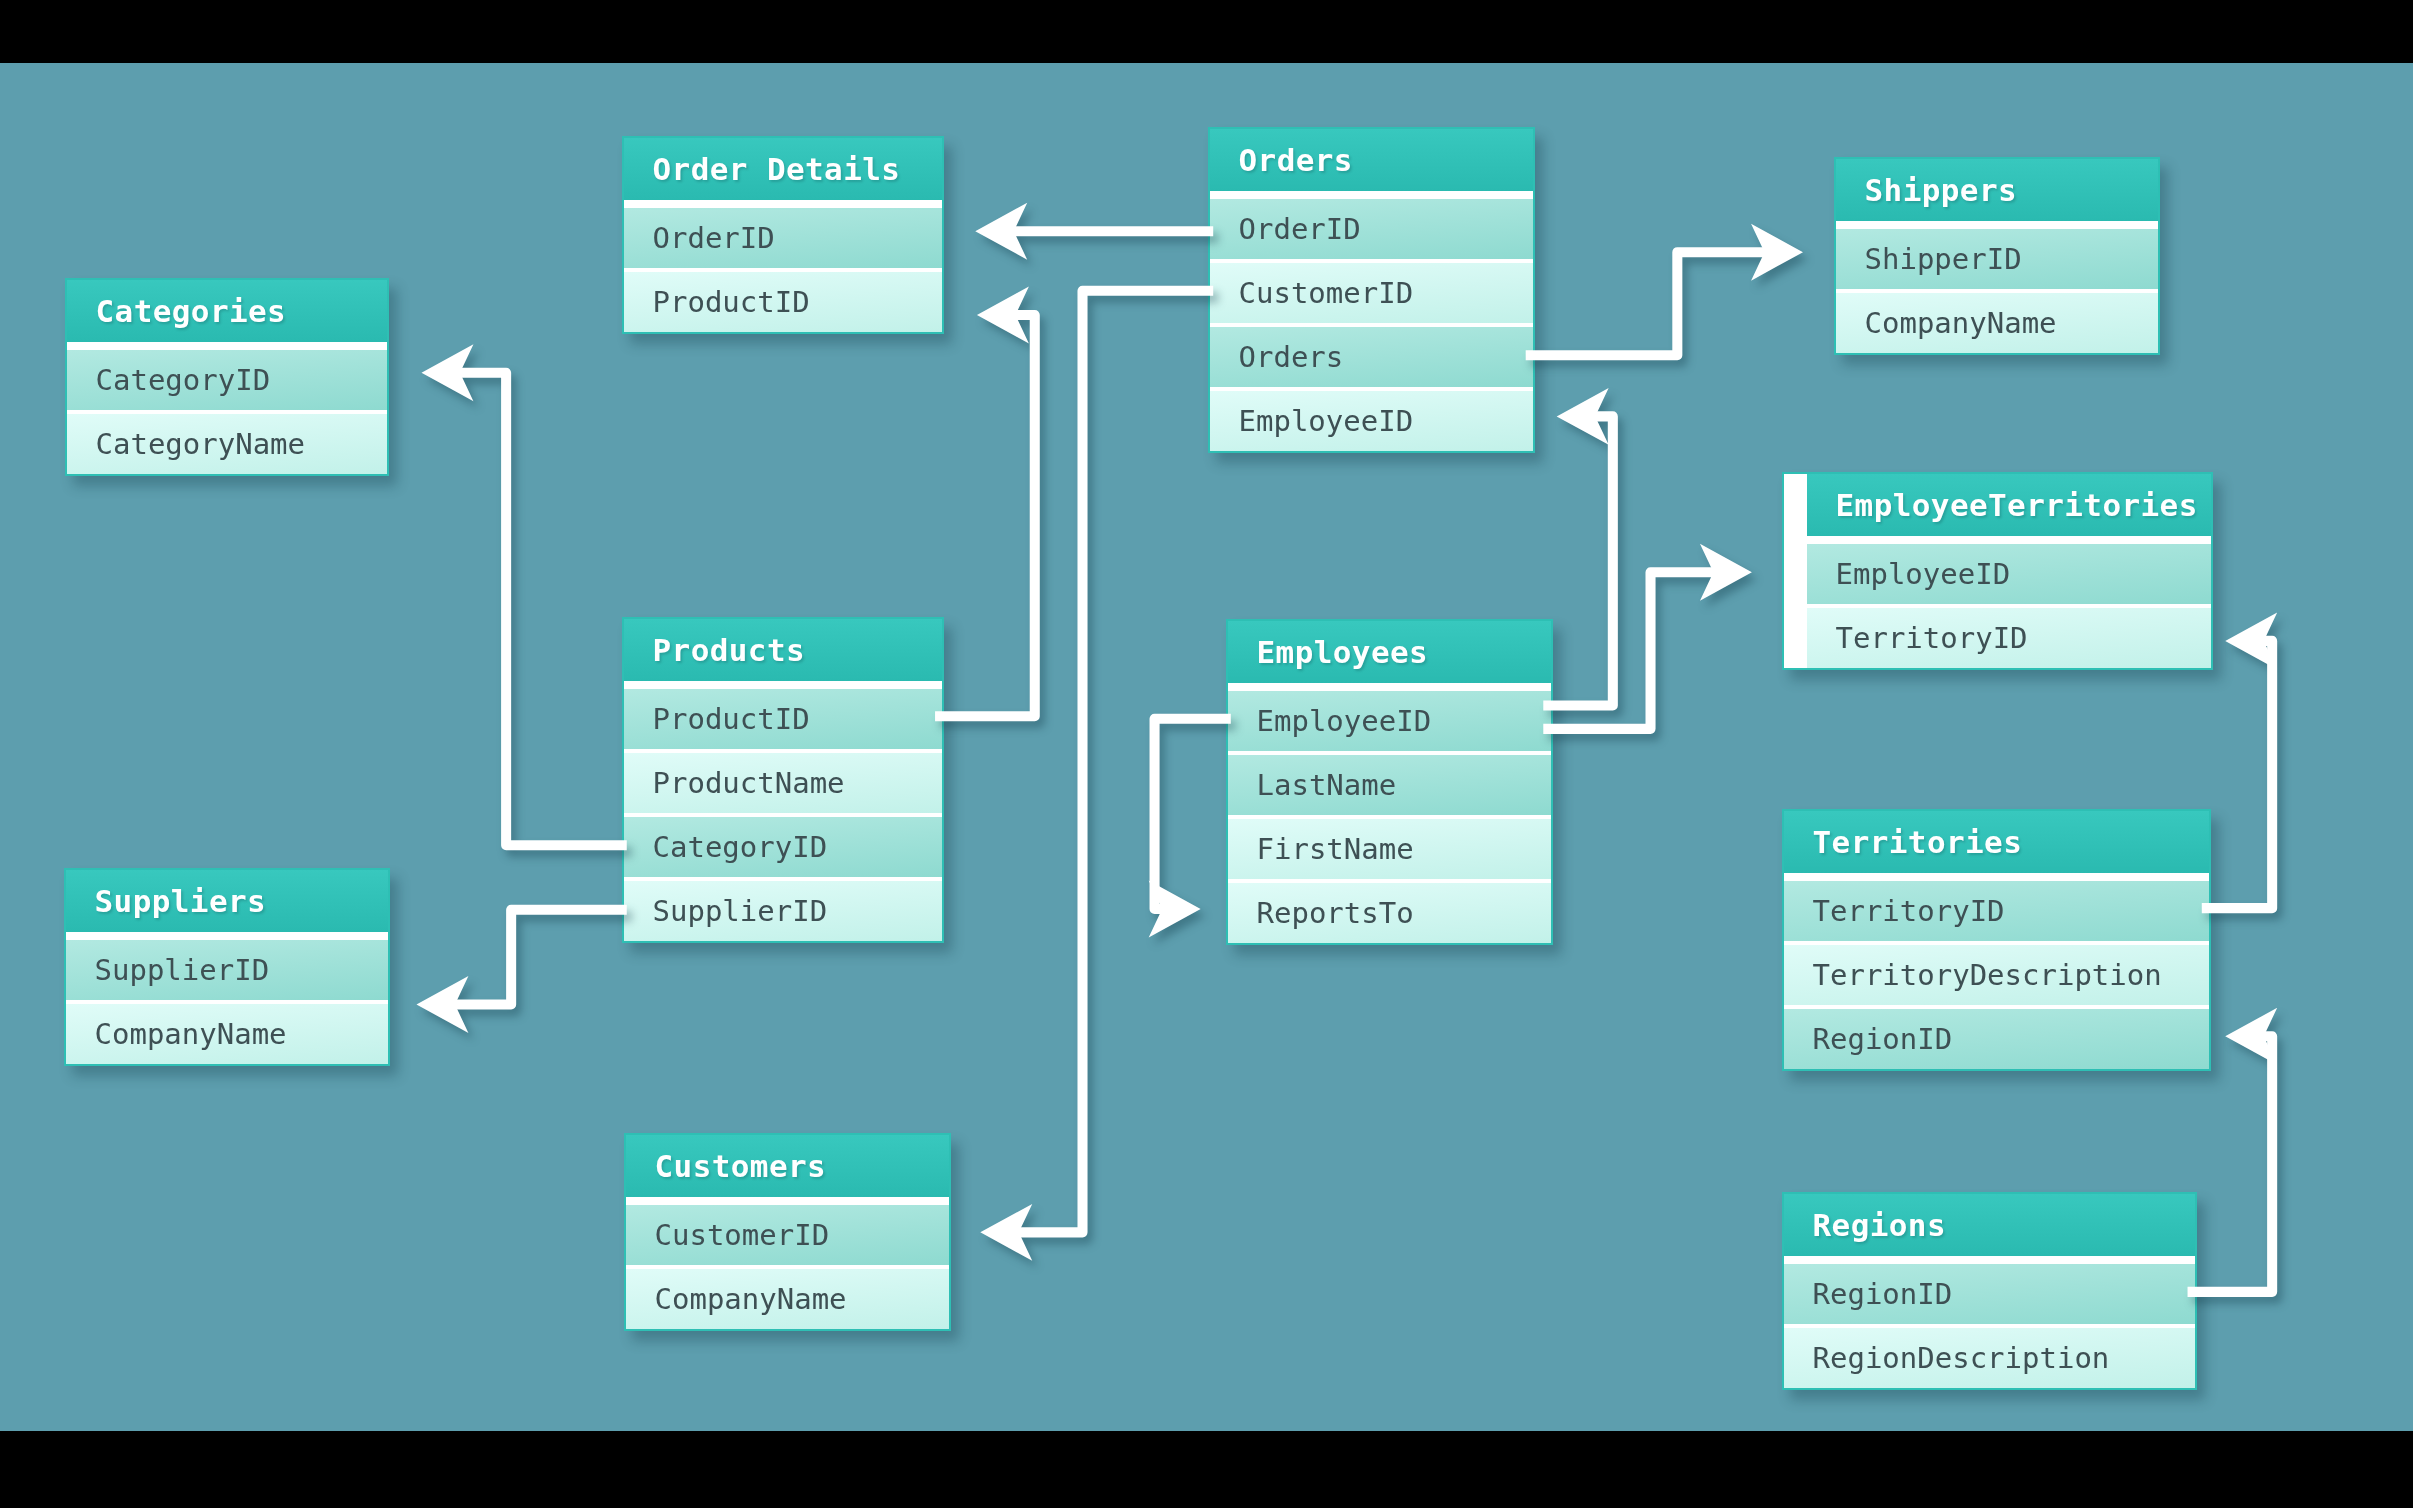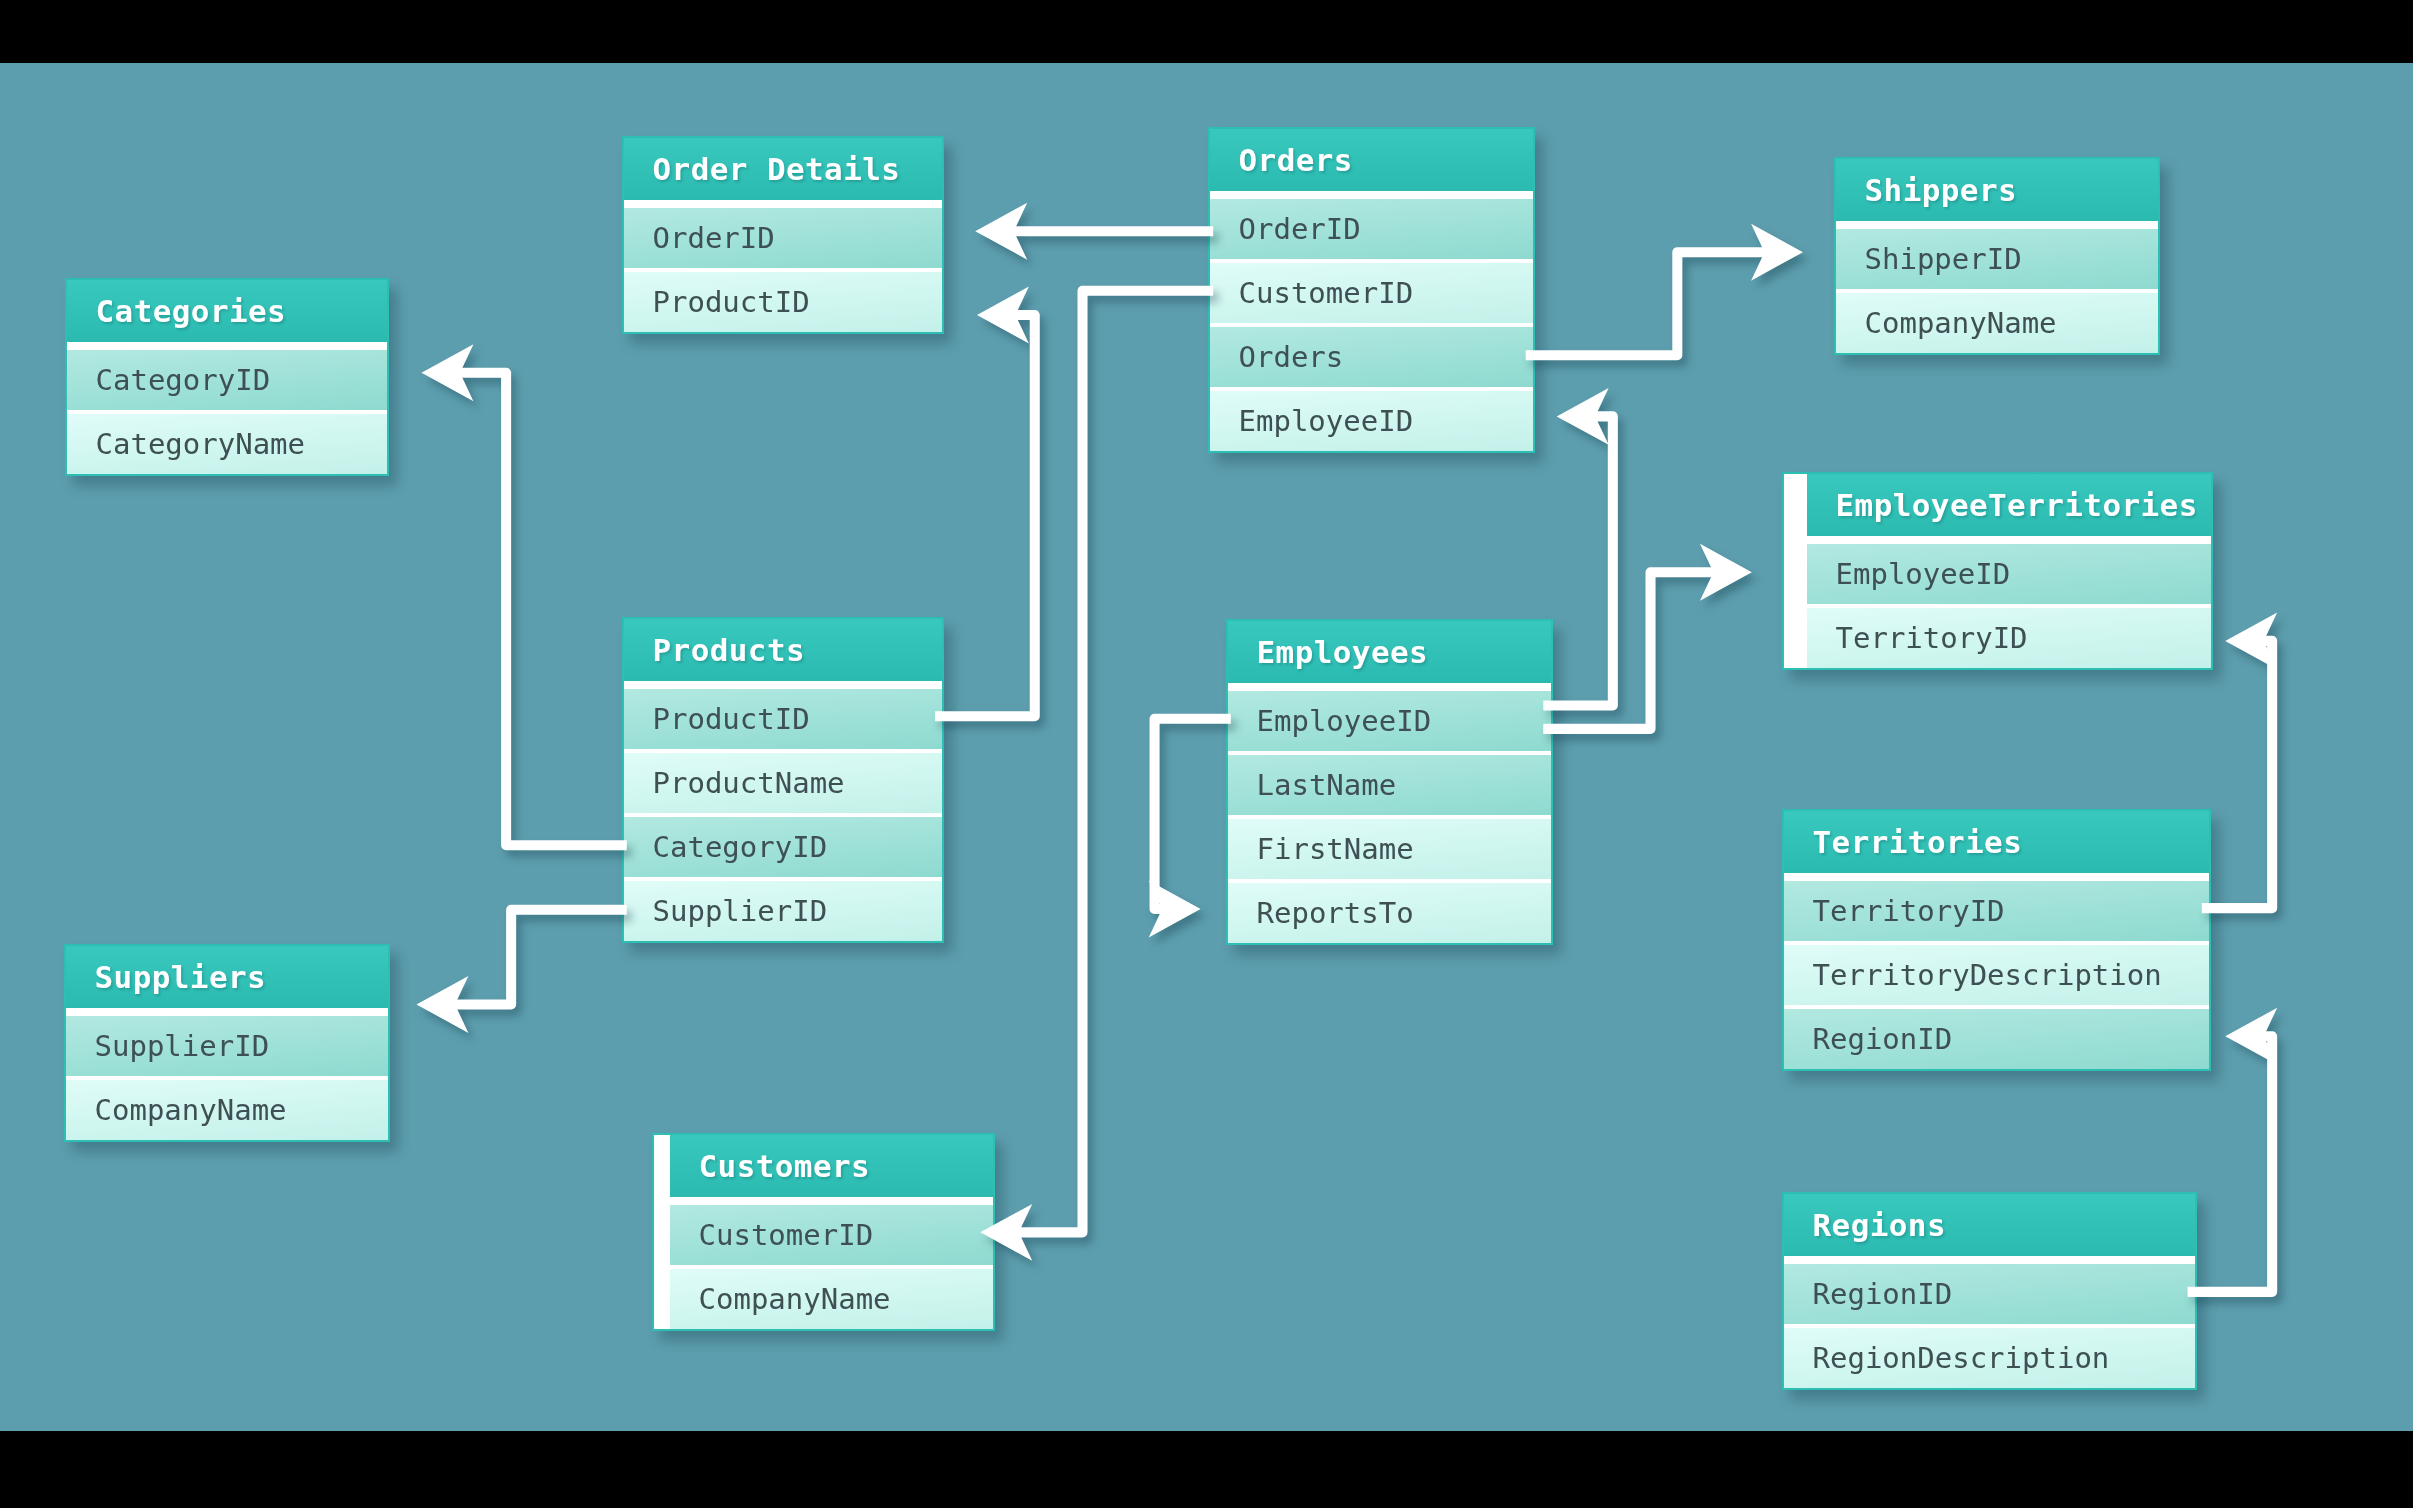--- a/index.html
+++ b/index.html
@@ -103,26 +103,26 @@
       <div class="tbl-row medium">LastName</div>
       <div class="tbl-row light">FirstName</div>
       <div class="tbl-row light">ReportsTo</div>
     </div>
     <div class="db-table" style="left: 1782px; top: 809px; width: 425px;">
       <div class="tbl-header">Territories</div>
       <div class="tbl-row medium first">TerritoryID</div>
       <div class="tbl-row light">TerritoryDescription</div>
       <div class="tbl-row medium">RegionID</div>
     </div>
-    <div class="db-table" style="left: 64px; top: 944px; width: 322px;">
+    <div class="db-table" style="left: 64px; top: 868px; width: 322px;">
       <div class="tbl-header">Suppliers</div>
       <div class="tbl-row medium first">SupplierID</div>
       <div class="tbl-row light">CompanyName</div>
     </div>
-    <div class="db-table" style="left: 652px; top: 1133px; width: 323px; padding-left: 16px;">
+    <div class="db-table" style="left: 624px; top: 1133px; width: 323px;">
       <div class="tbl-header">Customers</div>
       <div class="tbl-row medium first">CustomerID</div>
       <div class="tbl-row light">CompanyName</div>
     </div>
     <div class="db-table" style="left: 1782px; top: 1192px; width: 411px;">
       <div class="tbl-header">Regions</div>
       <div class="tbl-row medium first">RegionID</div>
       <div class="tbl-row light">RegionDescription</div>
     </div>
   </div>

